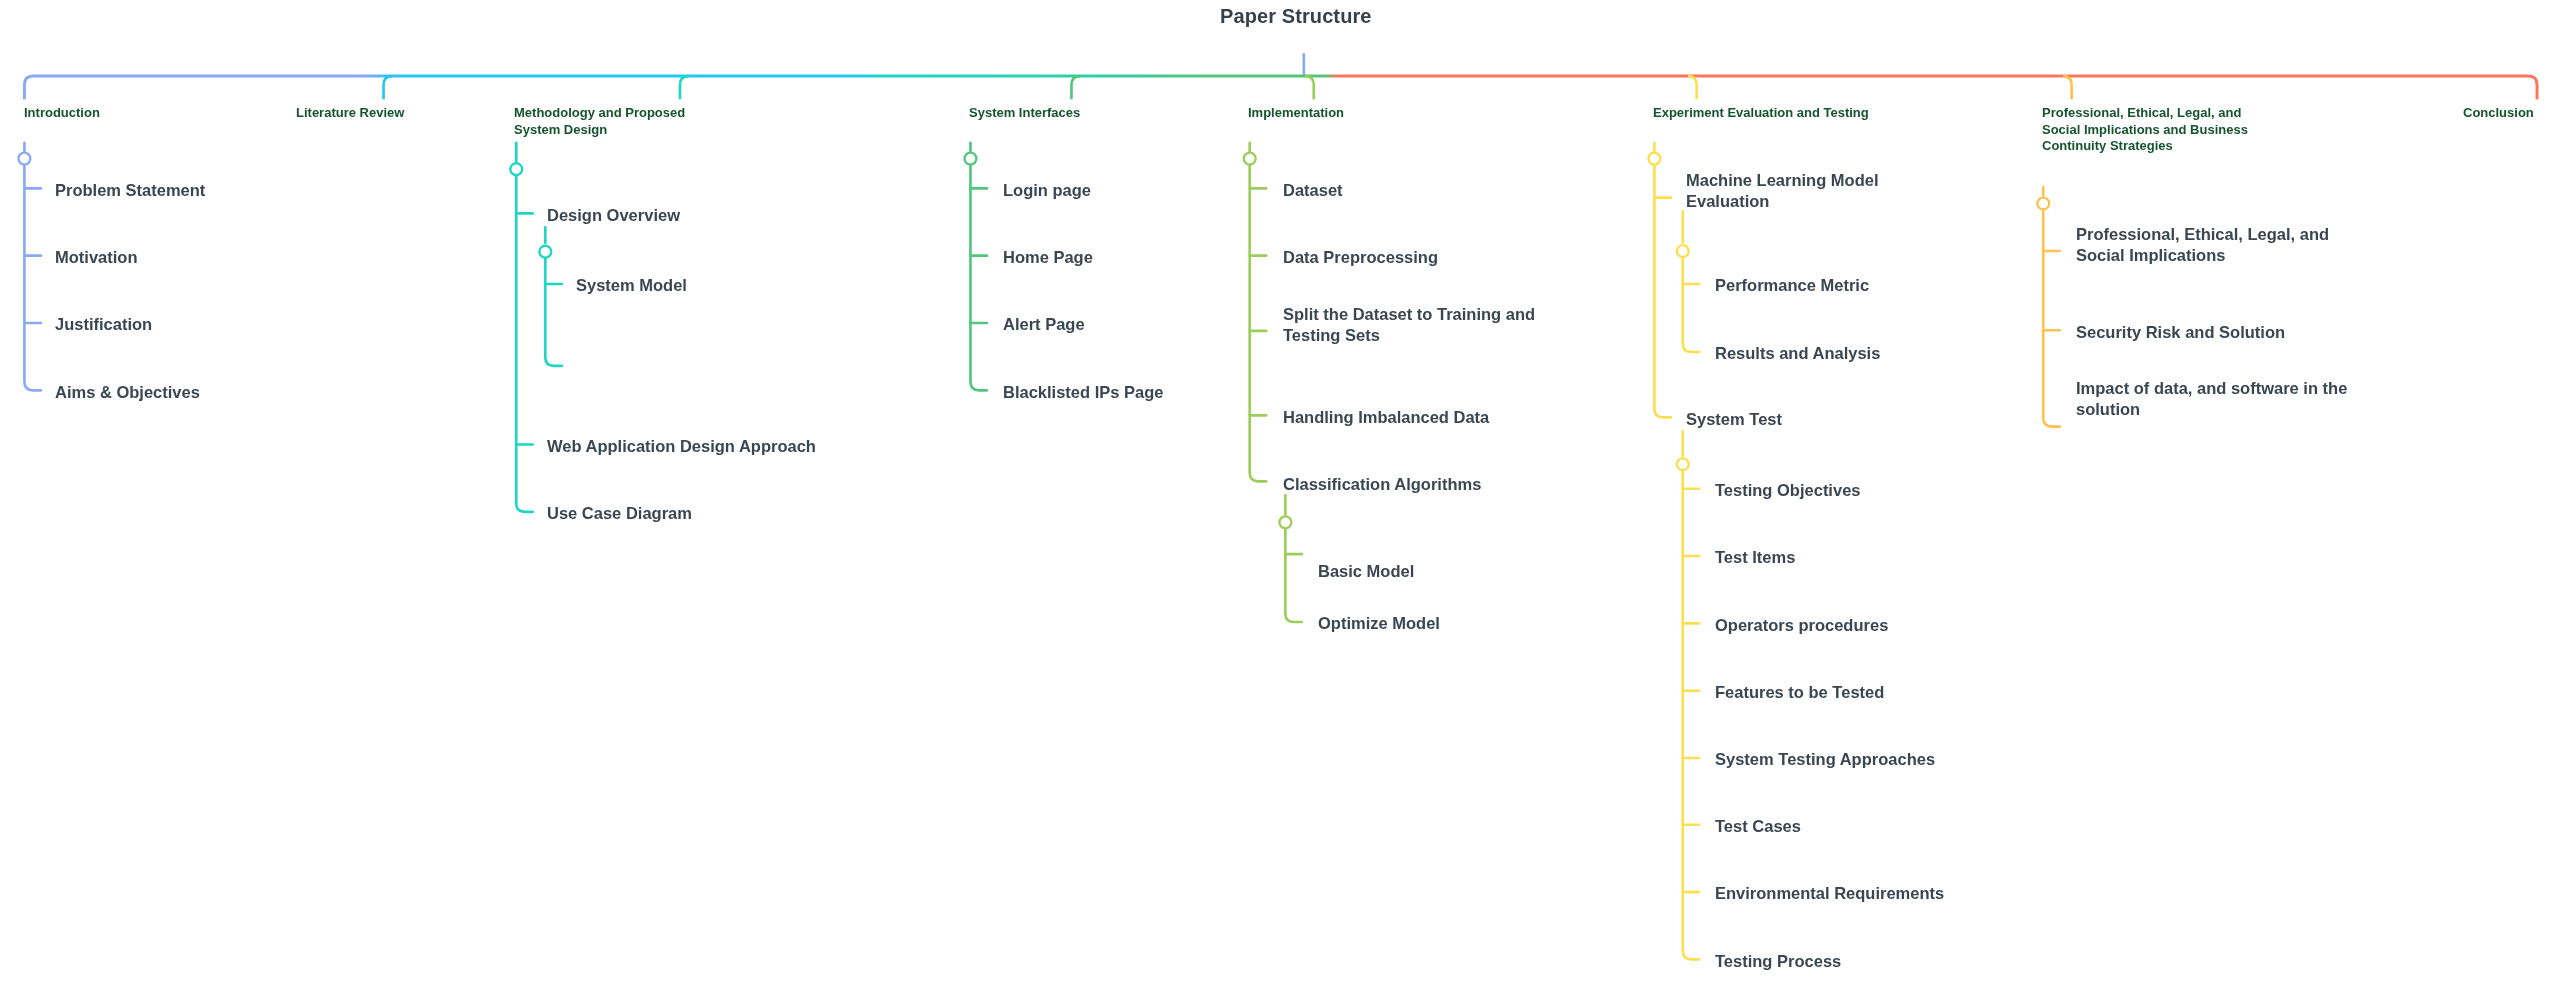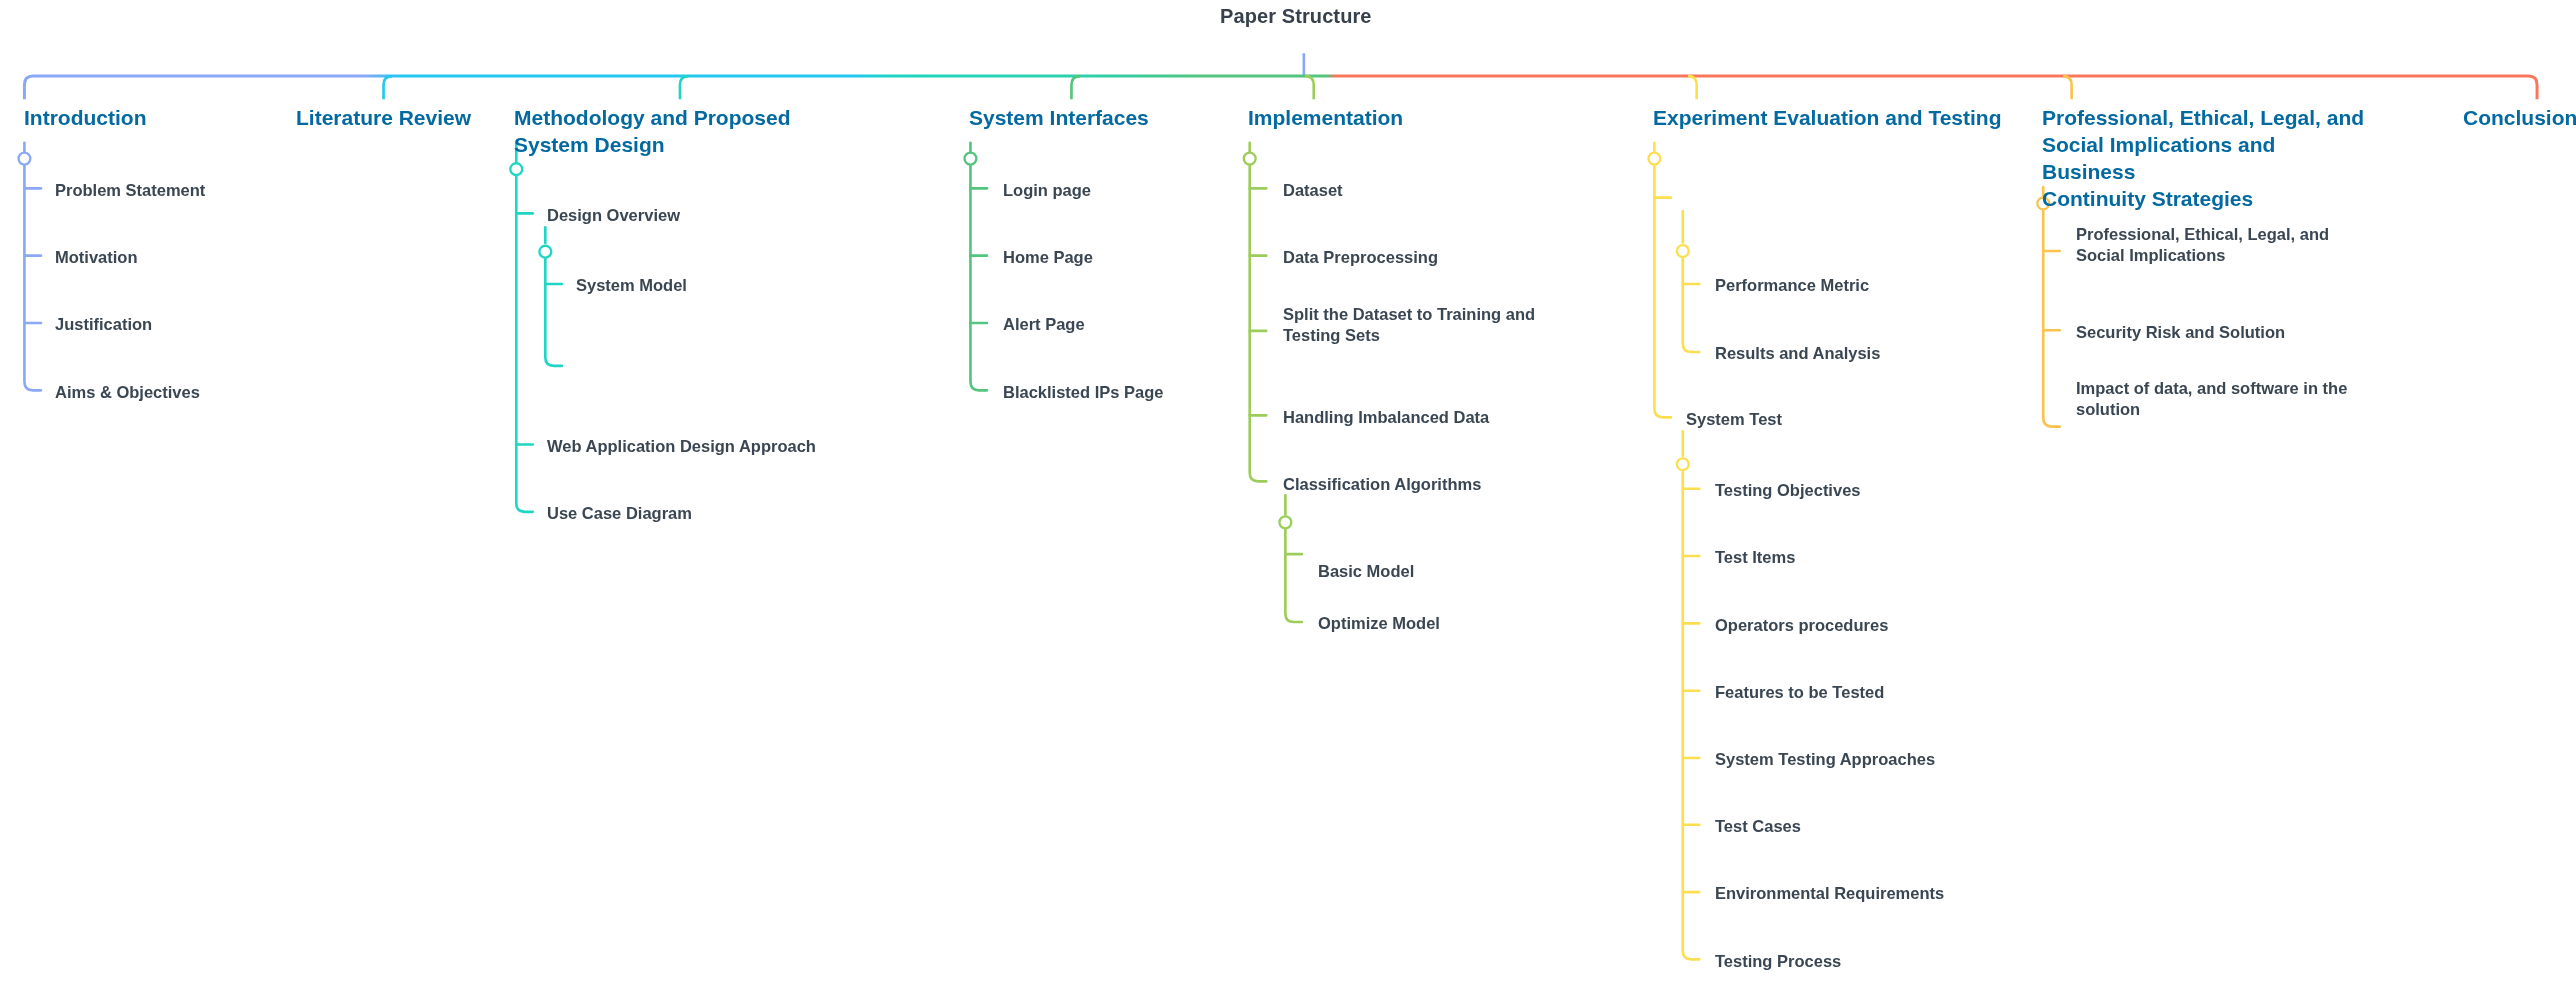--- a/index.html
+++ b/index.html
@@ -27,23 +27,23 @@
   .title{
     position:absolute;
     font-size:20px;
     font-weight:600;
     letter-spacing:0.1px;
     color:#36414d;
     white-space:nowrap;
   }
   .branch-title{
     position:absolute;
-    font-size:21px;
+    font-size:13px;
     font-weight:600;
-    color:#0369a1;
+    color:#14532d;
     line-height:1.28;
   }
   .node-label{
     position:absolute;
     font-size:16.5px;
     font-weight:600;
     color:#3a4652;
     line-height:1.3;
   }
   .node-label.lvl2{ font-weight:600; }
@@ -190,20 +190,24 @@
   <div class="node-label lvl2" style="left:1283px; top:304px; width:343px;">
     <div>Split the Dataset to Training and</div>
     <div>Testing Sets</div>
   </div>
   <div class="node-label lvl2" style="left:1283px; top:407px;">Handling Imbalanced Data</div>
   <div class="node-label lvl2" style="left:1283px; top:474px;">Classification Algorithms</div>
   <div class="node-label lvl3" style="left:1318px; top:545px;margin-top:16px;">Basic Model</div>
   <div class="node-label lvl3" style="left:1318px; top:613px;">Optimize Model</div>
 
   <div class="branch-title" style="left:1653px; top:105px;">Experiment Evaluation and Testing</div>
+  <div class="node-label lvl2" style="left:1686px; top:170px; width:277px;">
+    <div>Machine Learning Model</div>
+    <div>Evaluation</div>
+  </div>
   <div class="node-label lvl3" style="left:1715px; top:275px;">Performance Metric</div>
   <div class="node-label lvl3" style="left:1715px; top:343px;">Results and Analysis</div>
   <div class="node-label lvl2" style="left:1686px; top:409px;">System Test</div>
   <div class="node-label lvl3" style="left:1715px; top:480px;">Testing Objectives</div>
   <div class="node-label lvl3" style="left:1715px; top:547px;">Test Items</div>
   <div class="node-label lvl3" style="left:1715px; top:615px;">Operators procedures</div>
   <div class="node-label lvl3" style="left:1715px; top:682px;">Features to be Tested</div>
   <div class="node-label lvl3" style="left:1715px; top:749px;">System Testing Approaches</div>
   <div class="node-label lvl3" style="left:1715px; top:816px;">Test Cases</div>
   <div class="node-label lvl3" style="left:1715px; top:883px;">Environmental Requirements</div>

